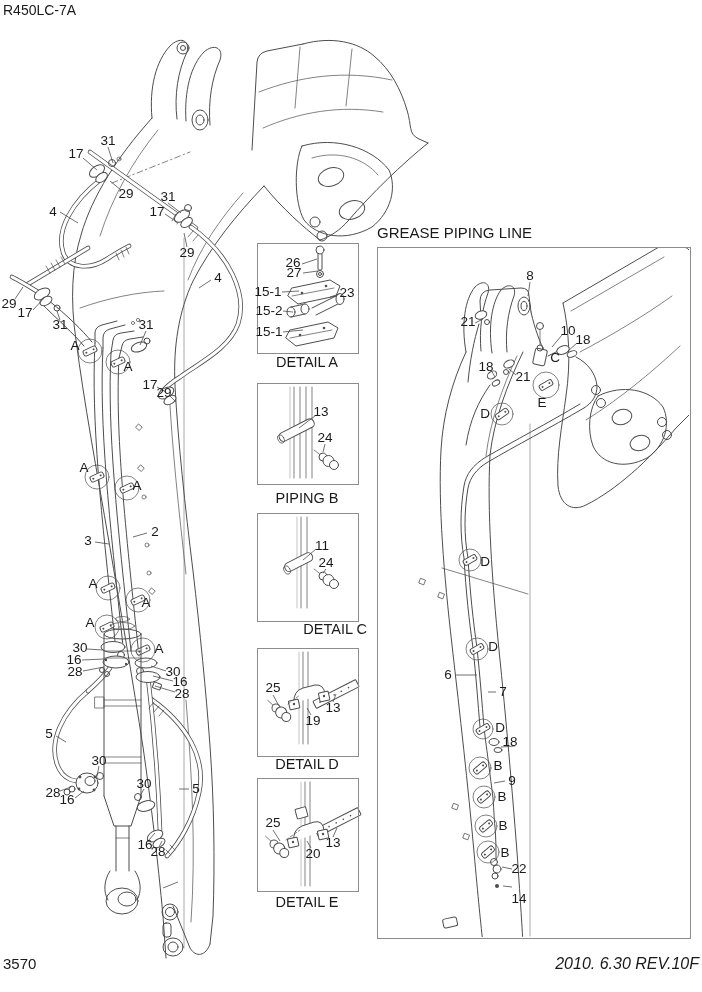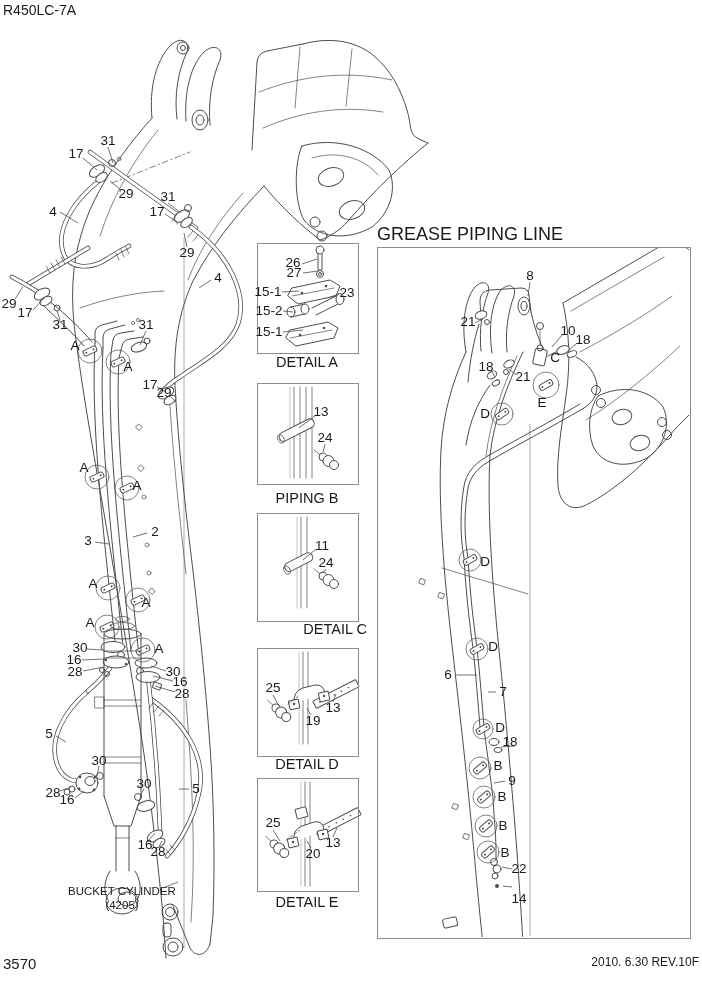--- a/index.html
+++ b/index.html
@@ -13,24 +13,24 @@
   .inner{stroke:#ffffff;stroke-width:3;}
   .fw{fill:#ffffff;}
   .ld{stroke:#4d4d4d;stroke-width:.8;fill:none;}
   .dot{fill:#4d4d4d;stroke:none;}
   .model{position:absolute;left:3px;top:2px;font-size:14px;}
   .title{position:absolute;left:0;top:1px;width:516px;text-align:center;font-size:16px;letter-spacing:.2px;}
   .callout{position:absolute;transform:translate(-50%,-50%);font-size:13.5px;line-height:1;white-space:nowrap;}
   .detail-frame{position:absolute;border:1px solid #8c8c8c;background:transparent;}
   .detail-label{position:absolute;width:100px;text-align:center;font-size:14.5px;}
   .grease-frame{position:absolute;left:377px;top:247px;width:312px;height:690px;border:1px solid #8c8c8c;}
-  .grease-title{position:absolute;left:377px;top:224px;font-size:18px;}
+  .grease-title{position:absolute;left:377px;top:224px;font-size:15px;}
   .bucket-label{position:absolute;left:58px;top:885px;width:128px;text-align:center;font-size:11.5px;line-height:1.2;}
   .footer-page{position:absolute;left:3px;top:955px;font-size:15px;}
-  .footer-rev{position:absolute;right:3px;top:955px;font-size:12px;}
+  .footer-rev{position:absolute;right:3px;top:955px;font-size:16px;font-style:italic;}
   .layer{position:absolute;left:0;top:0;width:702px;height:992px;}
 </style>
 </head>
 <body>
 
 <div class="page">
 
 <svg class="art" width="702" height="992" viewBox="0 0 702 992">
   <defs>
     <g id="clamp">
@@ -467,24 +467,20 @@
 
 <div class="detail-frame" style="left:257px;top:513px;width:100px;height:107px;"></div>
 <div class="detail-label" style="left:267px;top:621px;text-align:right;">DETAIL C</div>
 
 <div class="detail-frame" style="left:257px;top:648px;width:100px;height:107px;"></div>
 <div class="detail-label" style="left:257px;top:756px;">DETAIL D</div>
 
 <div class="detail-frame" style="left:257px;top:778px;width:100px;height:112px;"></div>
 <div class="detail-label" style="left:257px;top:894px;">DETAIL E</div>
 
-<div class="bucket-label">
-  <div>BUCKET CYLINDER</div>
-  <div>(4205)</div>
-</div>
 
 <div id="callout-layer" class="layer">
       <div class="callout" style="left: 76px; top: 154px;">17</div>
       <div class="callout" style="left: 108px; top: 141px;">31</div>
       <div class="callout" style="left: 126px; top: 194px;">29</div>
       <div class="callout" style="left: 53px; top: 212px;">4</div>
       <div class="callout" style="left: 168px; top: 197px;">31</div>
       <div class="callout" style="left: 157px; top: 212px;">17</div>
       <div class="callout" style="left: 187px; top: 253px;">29</div>
       <div class="callout" style="left: 9px; top: 304px;">29</div>

